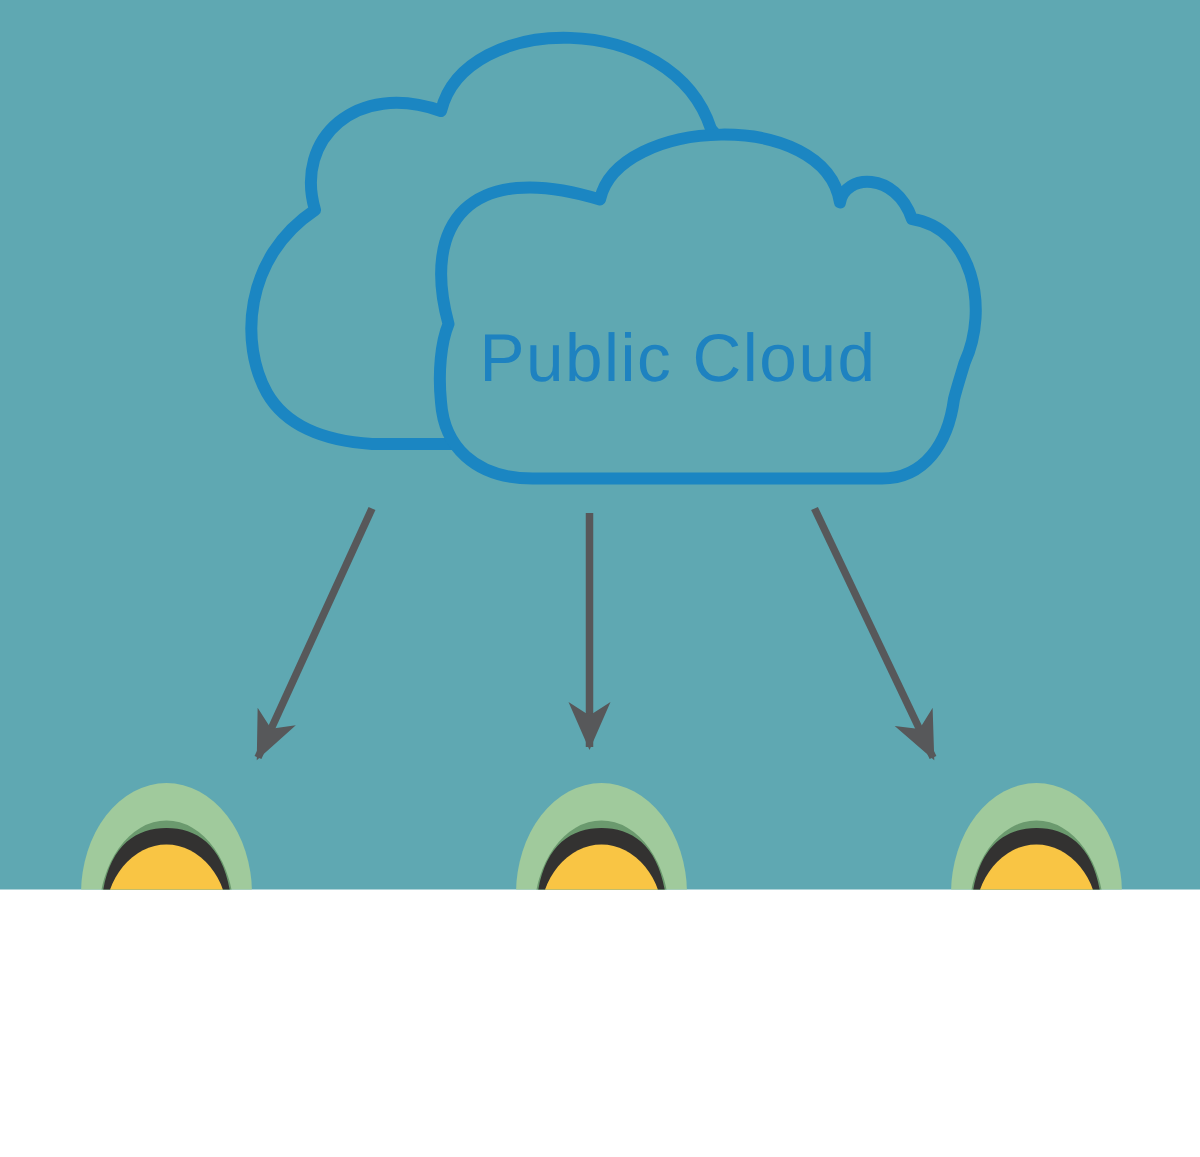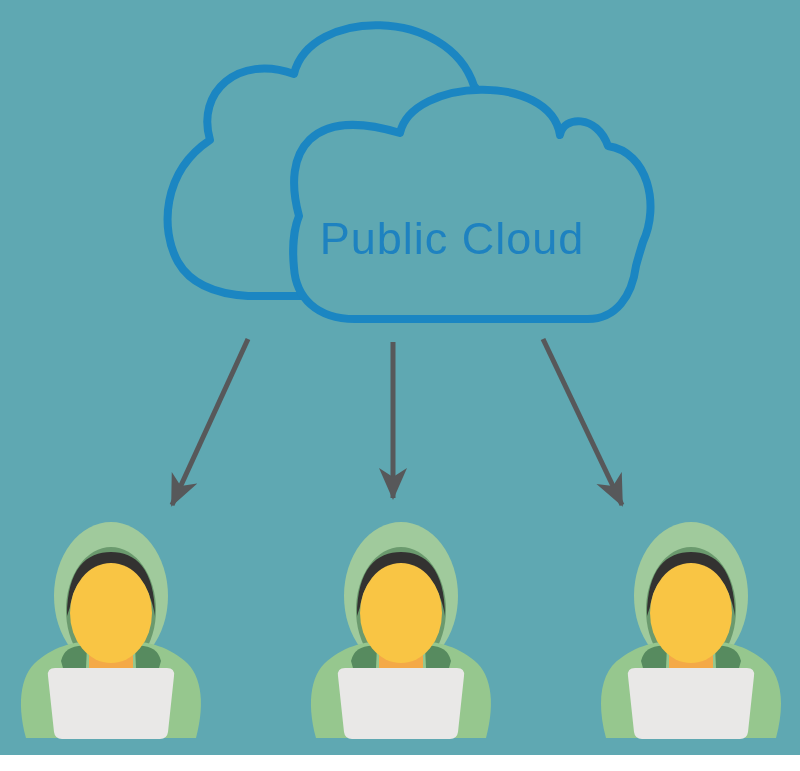--- a/index.html
+++ b/index.html
@@ -3,21 +3,21 @@
 <meta charset="utf-8">
 <style>
   html, body {
     margin: 0;
     padding: 0;
     font-family: "Liberation Sans", sans-serif;
   }
   .stage {
     position: relative;
     width: 800px;
-    height: 755px;
+    height: 593px;
     overflow: hidden;
   }
   .stage svg {
     display: block;
     width: 800px;
     height: 771px;
   }
   .cloud-label-text {
     font-family: "Liberation Sans", sans-serif;
     font-size: 45px;

